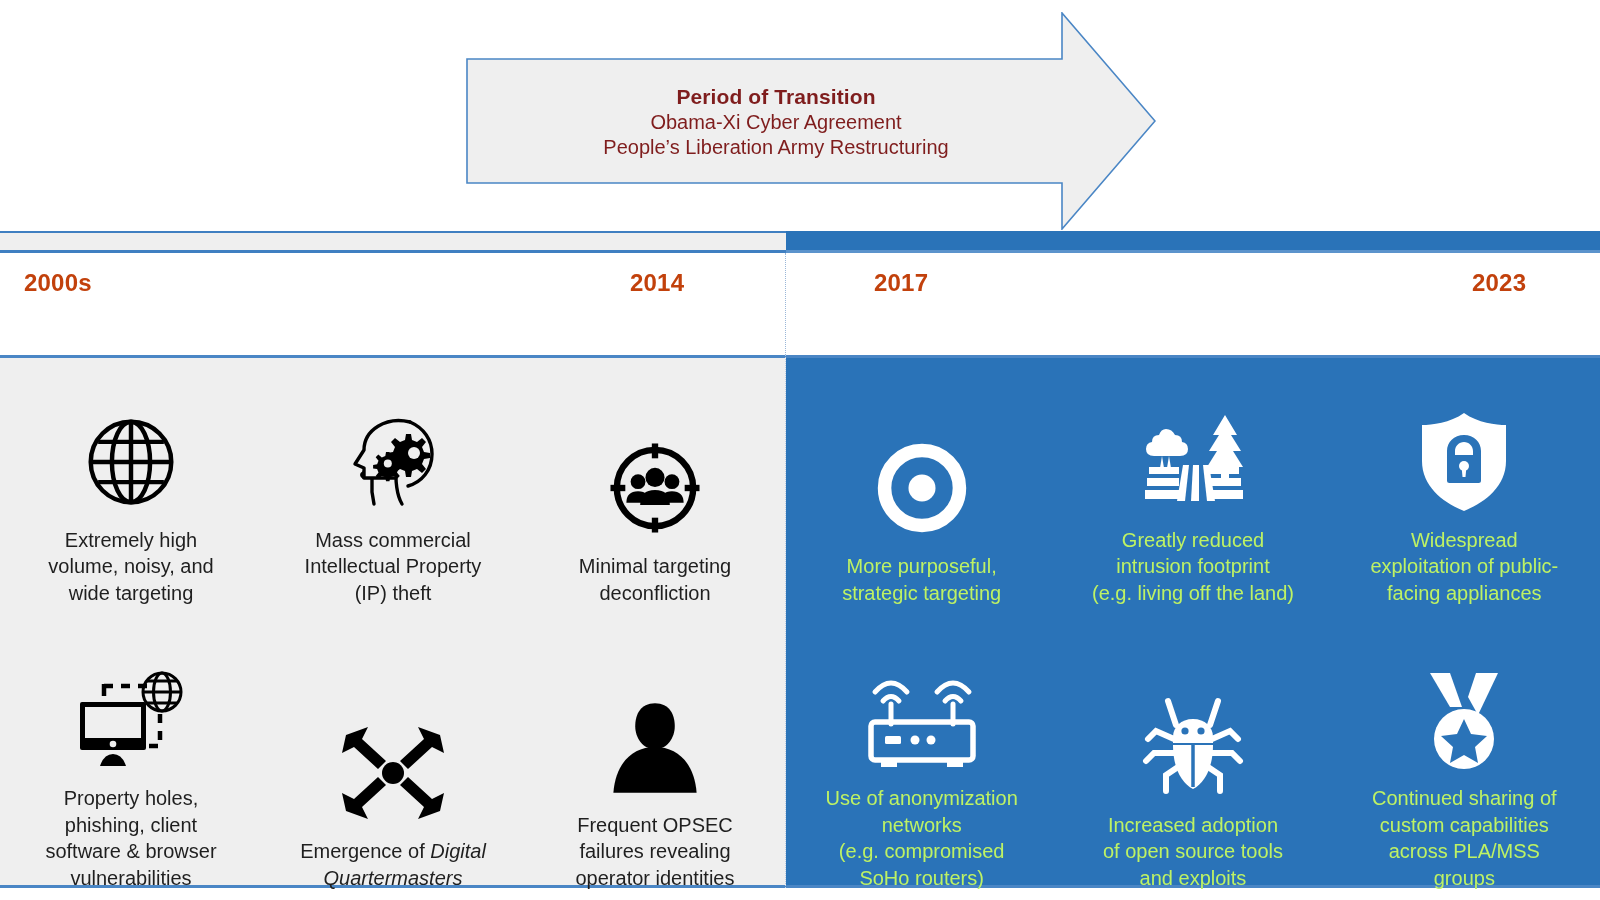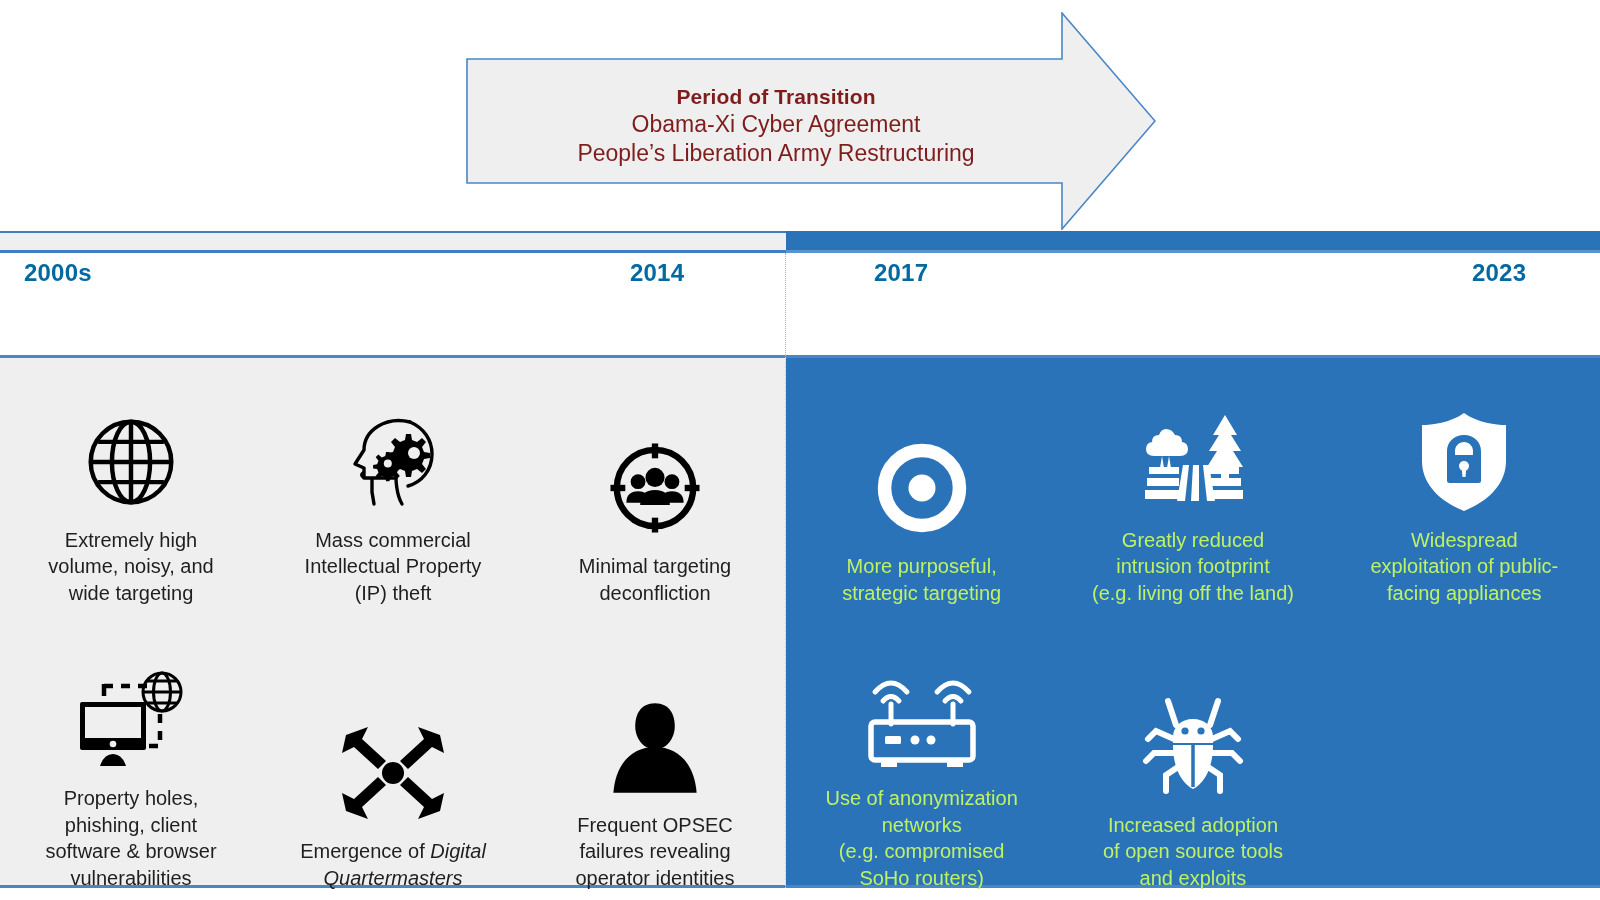--- a/index.html
+++ b/index.html
@@ -20,42 +20,42 @@
   .arrow-wrap svg { position: absolute; inset: 0; }
   .arrow-text {
     position: absolute;
     left: 0; top: 72px;
     width: 620px;
     text-align: center;
     color: #7f1d1d;
     line-height: 1.24;
   }
   .arrow-title { font-size: 21px; font-weight: bold; letter-spacing: .1px; }
-  .arrow-sub { font-size: 23px; font-weight: normal; }
+  .arrow-sub { font-size: 20px; font-weight: normal; }
 
   
   .tl-bar { position: absolute; left: 0; top: 231px; width: 1600px; height: 22px; }
   .tl-bar-left {
     position: absolute; left: 0; top: 0; width: 786px; height: 22px;
     background: #efefef;
     border-top: 2px solid #3f7fc1;
     border-bottom: 3px solid #3f7fc1;
   }
   .tl-bar-right {
     position: absolute; left: 786px; top: 0; width: 814px; height: 22px;
     background: #2a73b8;
     border-top: 2px solid #2a73b8;
     border-bottom: 3px solid #5b93cc;
   }
 
   
   .years { position: absolute; left: 0; top: 253px; width: 1600px; height: 100px; }
   .year {
-    position: absolute; top: 6px;
-    font-size: 24px; font-weight: bold; color: #0369a1;
+    position: absolute; top: 16px;
+    font-size: 24px; font-weight: bold; color: #c2410c;
     letter-spacing: .2px;
   }
   .y-2000s { left: 24px; }
   .y-2014  { left: 630px; }
   .y-2017  { left: 874px; }
   .y-2023  { left: 1472px; }
 
   
   .divider-dotted {
     position: absolute; left: 785px; top: 253px;
@@ -397,20 +397,38 @@
               <circle cx="63" cy="36" r="3.6" fill="#2a73b8"></circle>
             </svg>
           </div>
           <div class="cap cap-light">
             <div>Increased adoption</div>
             <div>of open source tools</div>
             <div>and exploits</div>
           </div>
         </div>
 
+        <div class="cell">
+          <div class="icon-box">
+            <svg width="96" height="106" viewBox="0 0 96 106">
+              <g fill="#fff">
+                <path d="M14 6 L34 6 L46 40 L34 40 Z"></path>
+                <path d="M60 6 L82 6 L62 48 L52 30 Z"></path>
+                <circle cx="48" cy="72" r="30"></circle>
+              </g>
+              <path d="M48 52 L55 67 L71 69 L59 80 L62 96 L48 88 L34 96 L37 80 L25 69 L41 67 Z" fill="#2a73b8"></path>
+            </svg>
+          </div>
+          <div class="cap cap-light">
+            <div>Continued sharing of</div>
+            <div>custom capabilities</div>
+            <div>across PLA/MSS</div>
+            <div>groups</div>
+          </div>
+        </div>
 
       </div>
     </div>
 
     <div class="panel-divider"></div>
   </div>
 
 </div>
 
 </body></html>

